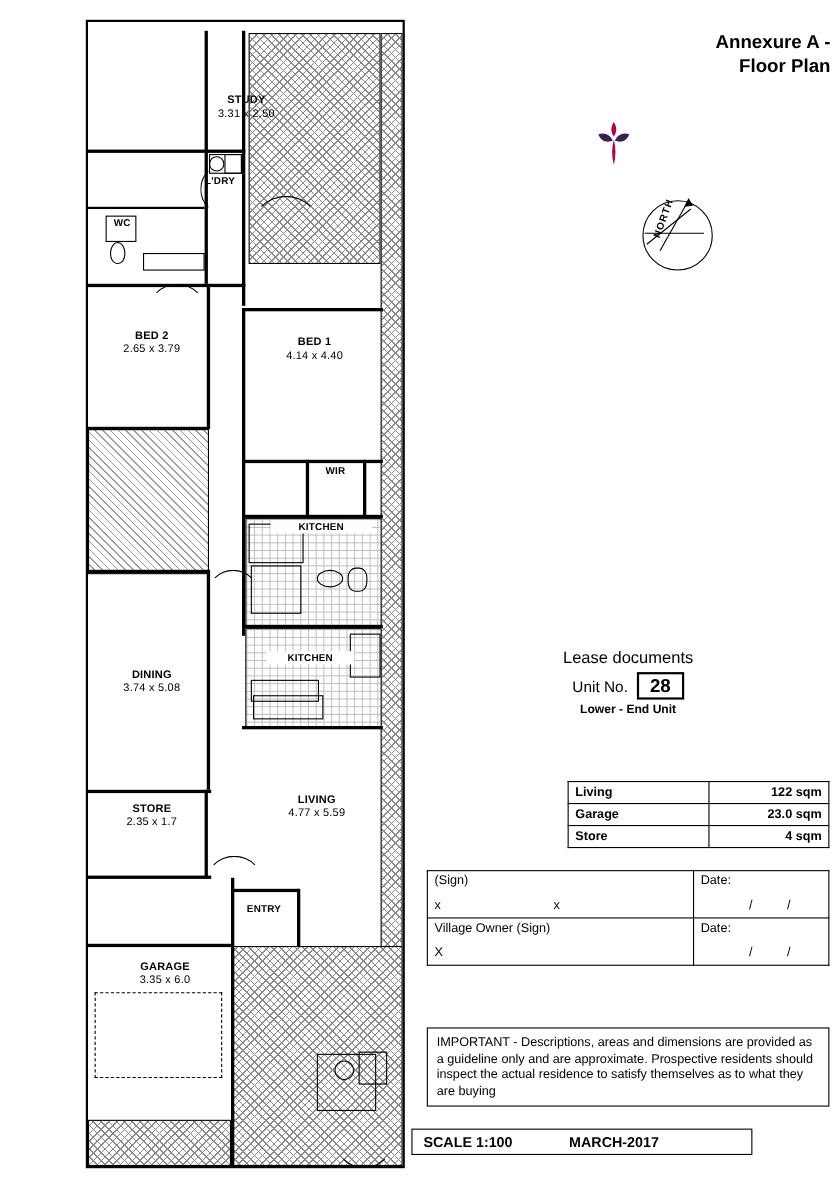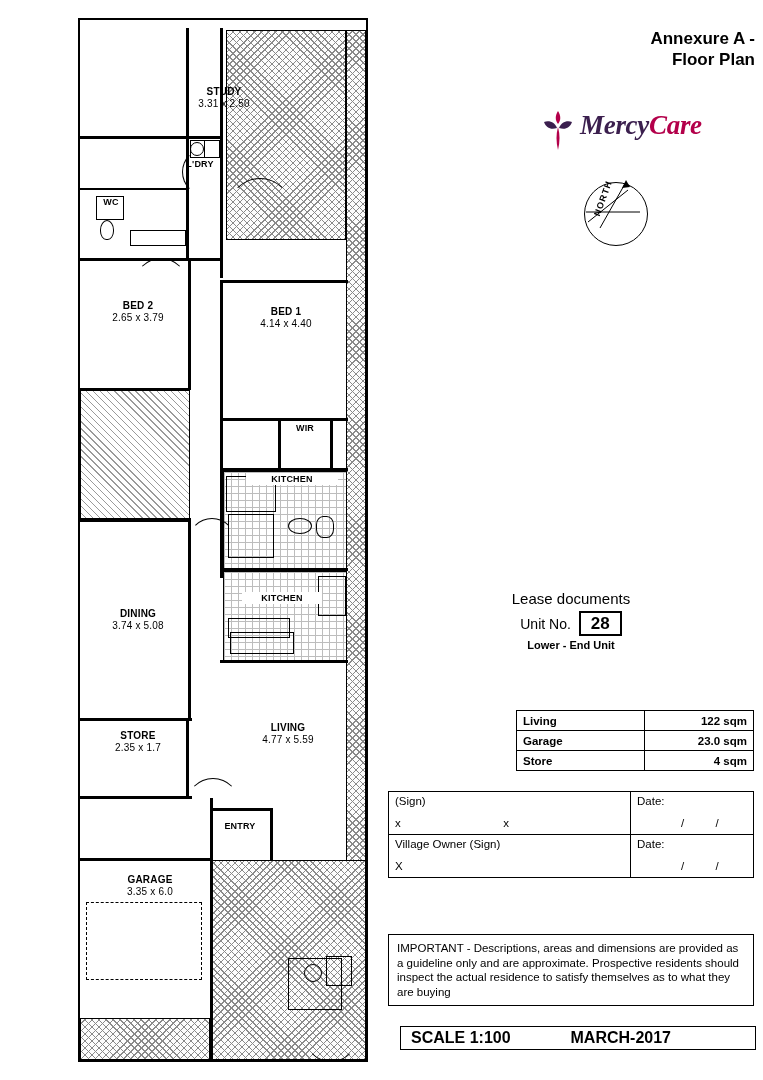--- a/index.html
+++ b/index.html
@@ -47,21 +47,21 @@
   .areas{position:absolute;left:516px;top:710px;width:238px;font-size:11.5px;font-weight:bold;}
   .areas td{border:1px solid #000;padding:2px 6px;height:15px;}
   .areas td.v{text-align:right;width:96px;}
 
   .signtbl{position:absolute;left:388px;top:791px;width:366px;font-size:11.5px;}
   .signtbl td{border:1px solid #000;padding:3px 6px;vertical-align:top;}
   .signtbl .datecell{width:110px;}
   .signtbl .slash{padding-left:44px;letter-spacing:14px;}
 
   .important{position:absolute;left:388px;top:934px;width:366px;border:1px solid #000;box-sizing:border-box;padding:6px 8px;font-size:11.5px;line-height:14.5px;}
-  .scalebox{position:absolute;left:400px;top:1026px;width:356px;height:24px;border:1px solid #000;box-sizing:border-box;display:flex;align-items:center;font-size:16px;font-weight:bold;}
+  .scalebox{position:absolute;left:374px;top:1026px;width:310px;height:24px;border:1px solid #000;box-sizing:border-box;display:flex;align-items:center;font-size:13px;font-weight:bold;}
   .scalebox .s1{padding-left:10px;}
   .scalebox .s2{margin-left:auto;padding-right:84px;}
 </style>
 </head>
 <body>
 
 <div class="page">
 
   <div class="plan">
 
@@ -186,21 +186,20 @@
     <div>Floor Plan</div>
   </div>
 
   <div class="logo">
     <svg width="36" height="44" viewBox="0 0 36 44">
       <path d="M18 3 C21 8 21 12 18 16 C15 12 15 8 18 3 Z" fill="#b3004a"></path>
       <path d="M4 14 C10 12 15 15 17 20 C11 22 6 20 4 14 Z" fill="#3b1f4e"></path>
       <path d="M32 14 C26 12 21 15 19 20 C25 22 30 20 32 14 Z" fill="#3b1f4e"></path>
       <path d="M18 19 C20 26 20 34 18 42 C16 34 16 26 18 19 Z" fill="#b3004a"></path>
     </svg>
-    <div class="logo-text"><span>Mercy</span><span class="c">Care</span></div>
   </div>
 
   <div class="compass">
     <div class="circle"></div>
     <svg width="74" height="74" viewBox="0 0 74 74">
       <line x1="48" y1="6" x2="22" y2="52" stroke="#000" stroke-width="1"></line>
       <line x1="8" y1="36" x2="62" y2="36" stroke="#000" stroke-width="1"></line>
       <line x1="10" y1="46" x2="50" y2="14" stroke="#000" stroke-width="1"></line>
       <polygon points="48,4 44,12 52,11" fill="#000"></polygon>
     </svg>

